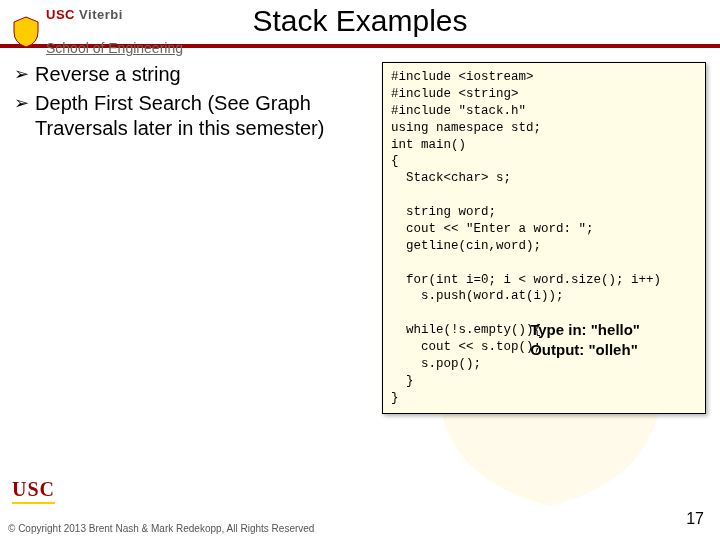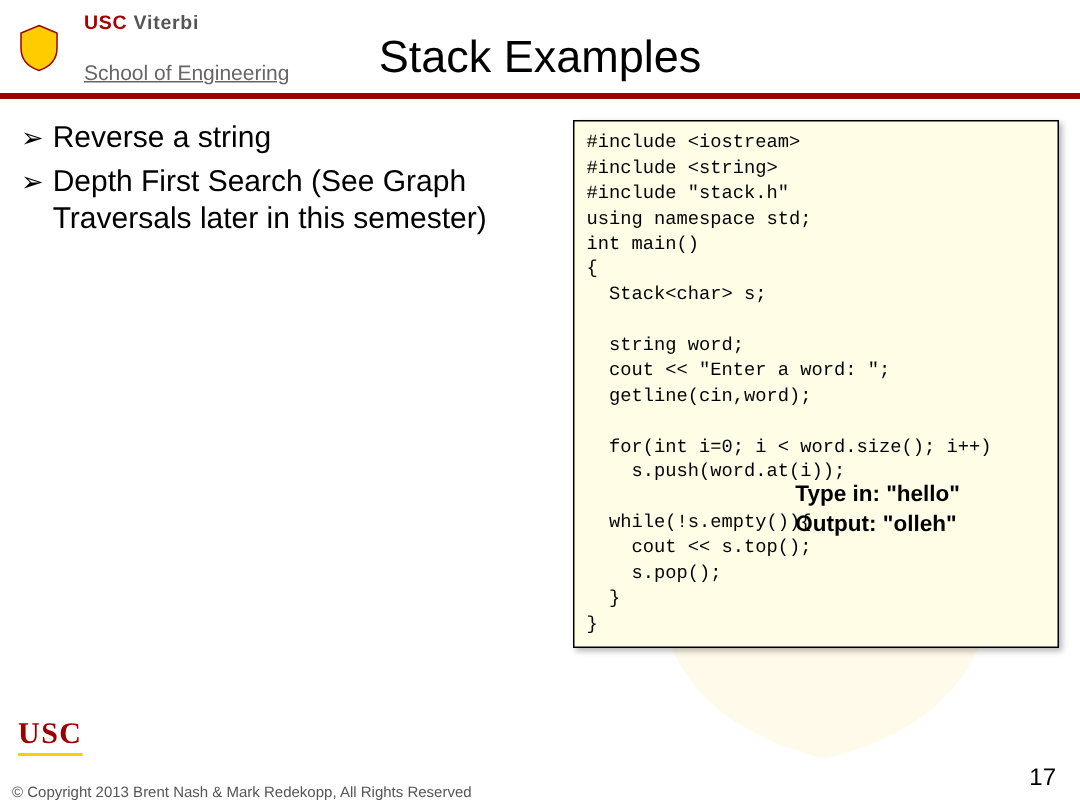--- a/index.html
+++ b/index.html
@@ -20,35 +20,35 @@
     opacity: 0.08;
     pointer-events: none;
   }
   .watermark svg { width: 100%; height: 100%; }
   .header-logo {
     position: absolute;
     left: 12px;
     top: 8px;
     display: flex;
     align-items: center;
-    gap: 16px;
+    gap: 6px;
   }
   .shield {
     width: 28px;
     height: 32px;
     display: inline-block;
   }
   .logo-text { display: flex; flex-direction: column; line-height: 1; }
   .logo-top { font-size: 13px; font-weight: bold; color: #a00; letter-spacing: 0.5px; }
   .logo-top span.v { color: #555; font-weight: bold; }
   .logo-bottom { font-size: 14px; color: #666; margin-top: 20px; text-decoration: underline; }
   .title {
     text-align: center;
     font-size: 30px;
-    padding-top: 22px;
+    padding-top: 4px;
     color: #000;
   }
   .divider {
     height: 4px;
     background: #990000;
     margin-top: 6px;
   }
   .content {
     position: relative;
     padding: 14px 14px 0 14px;

